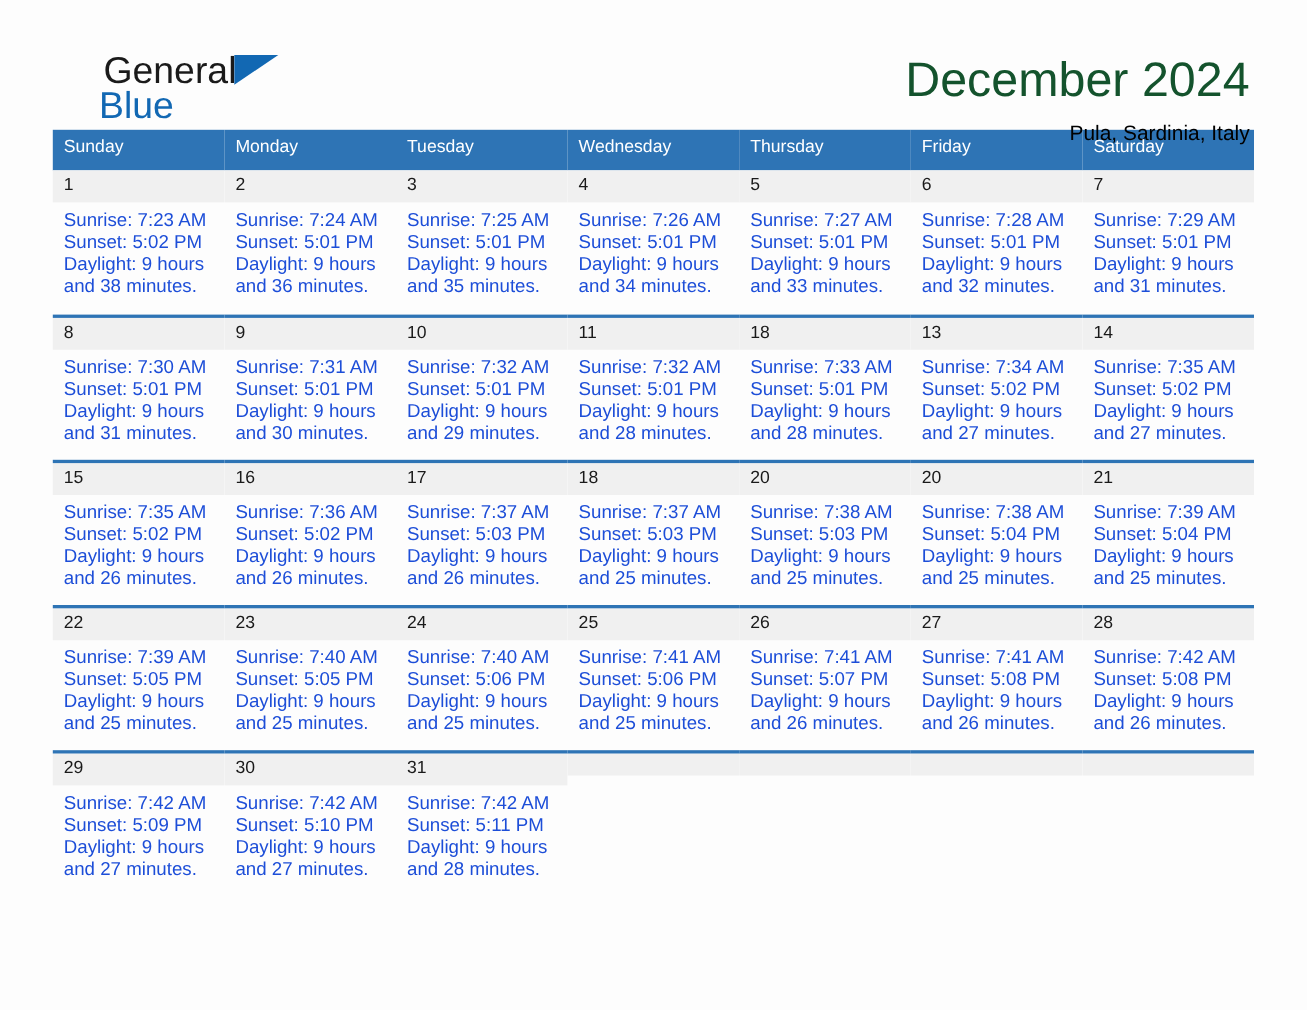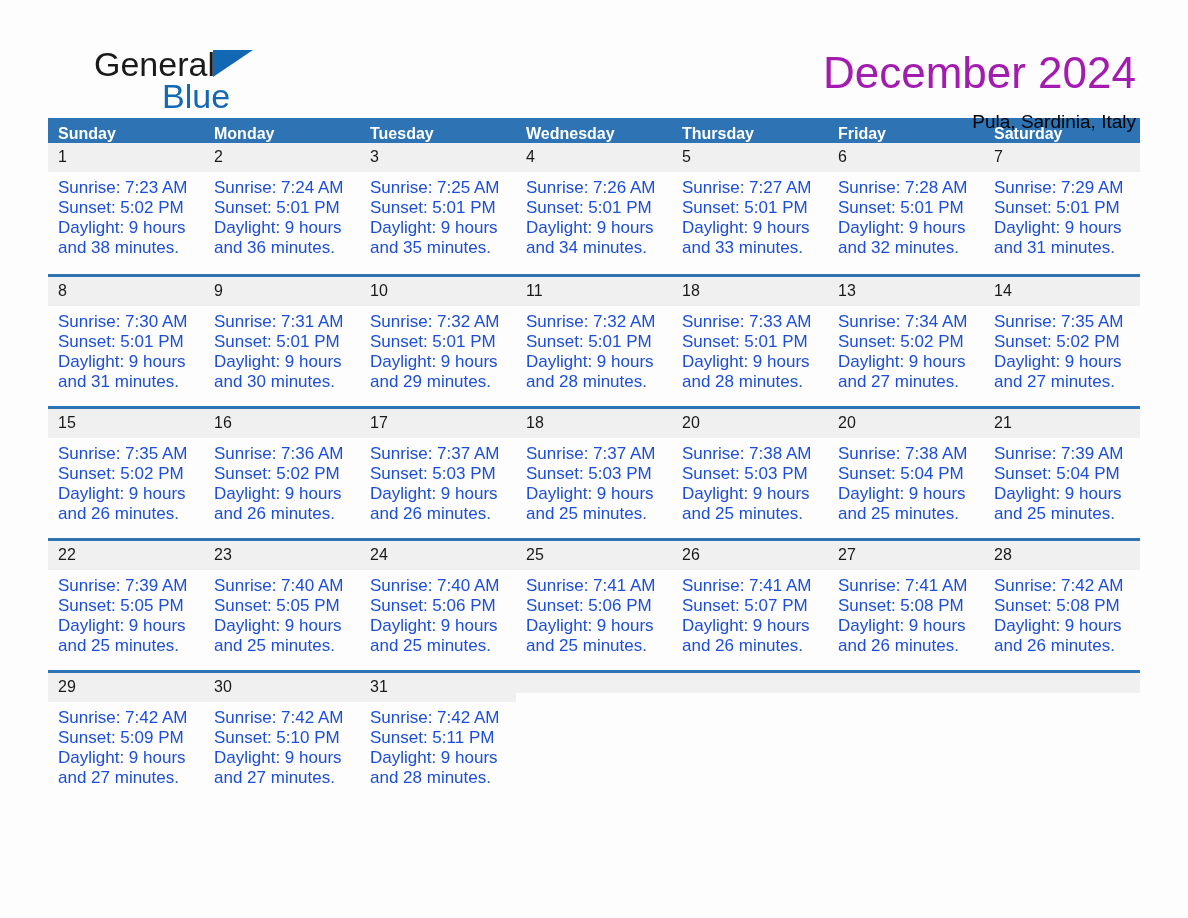--- a/index.html
+++ b/index.html
@@ -58,34 +58,34 @@
     border-right: 40px solid transparent;
     vertical-align: top;
     margin-left: -2px;
     margin-top: 4px;
   }
   .brand-line2 {
     font-size: 34px;
     line-height: 36px;
     color: #1268b3;
     font-weight: 400;
-    margin-left: 104px;
+    margin-left: 32px;
     display: block;
     margin-top: -4px;
   }
 
   .titles {
     text-align: right;
     padding-right: 4px;
   }
   .month-title {
     font-size: 44px;
     line-height: 54px;
     font-weight: 400;
-    color: #a21caf;
+    color: #14532d;
     white-space: nowrap;
   }
   .location {
     font-size: 19px;
     line-height: 34px;
     font-weight: 400;
     color: #000;
     margin-top: 5px;
     white-space: nowrap;
   }
@@ -94,23 +94,23 @@
   .calendar {
     margin-top: 14px;
     width: 1092px;
     border-collapse: collapse;
     table-layout: fixed;
   }
   .calendar th {
     background: #2e74b5;
     color: #ffffff;
     font-size: 16px;
-    font-weight: 700;
+    font-weight: 400;
     text-align: left;
-    padding: 7px 0 0 10px;
+    padding: 7px 0 12px 10px;
     height: 20px;
     box-sizing: border-box;
     border: none;
   }
   .calendar td {
     vertical-align: top;
     padding: 0;
     border: none;
     border-top: 3px solid #2e74b5;
     background: #fdfdfd;

